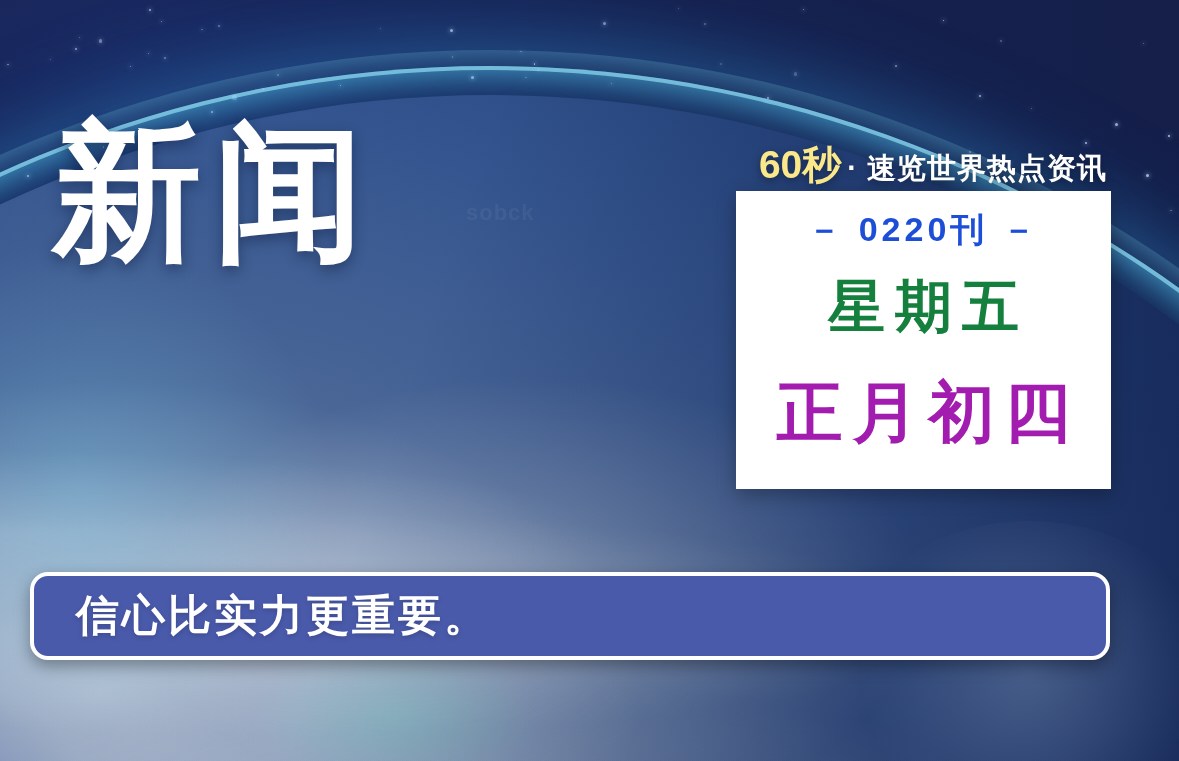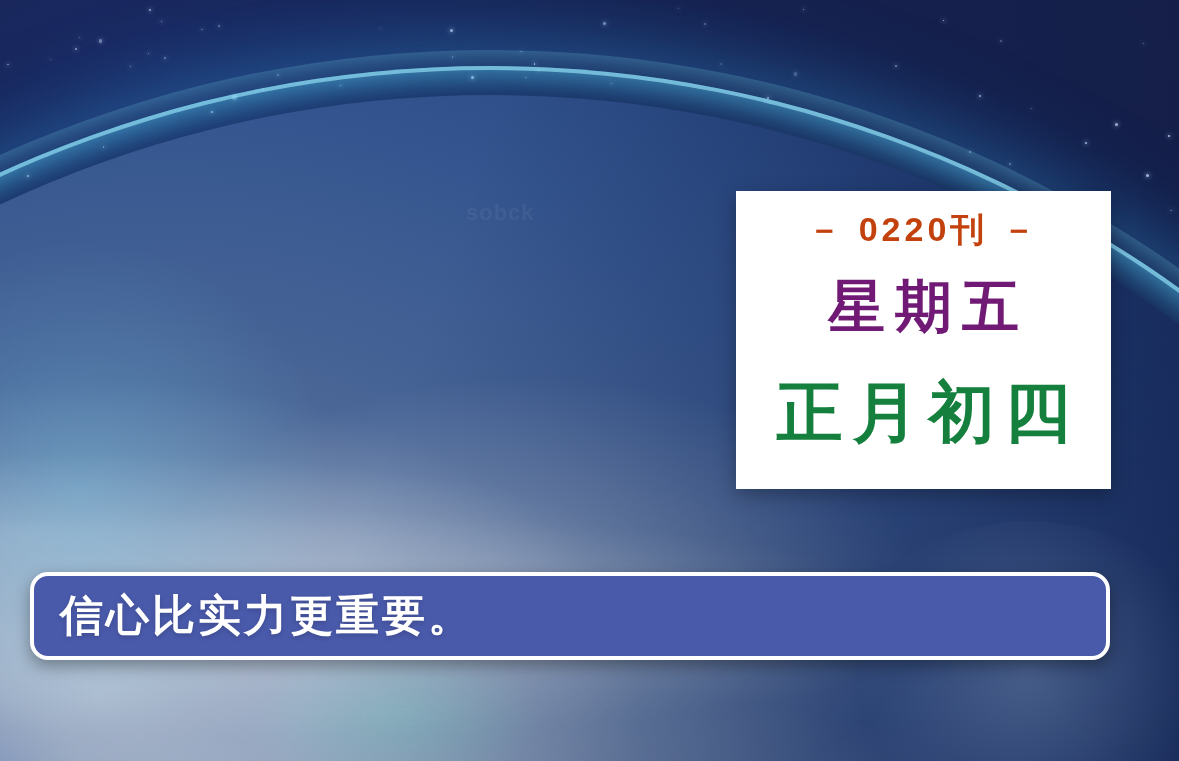--- a/index.html
+++ b/index.html
@@ -140,44 +140,44 @@
 
   
   .card{
     position:absolute; left:736px; top:191px; width:375px; height:298px;
     background:#ffffff;
     box-shadow:0 6px 18px rgba(0,0,0,.28);
     display:flex; flex-direction:column; align-items:center;
     padding-top:16px;
   }
   .card .issue{
-    color:#c2410c; font-size:34px; font-weight:700; letter-spacing:4px;
+    color:#1d4ed8; font-size:34px; font-weight:700; letter-spacing:4px;
     white-space:nowrap;
   }
   .card .weekday{
-    color:#701a75; font-size:57px; font-weight:700; letter-spacing:10px;
+    color:#15803d; font-size:57px; font-weight:700; letter-spacing:10px;
     margin-top:16px; white-space:nowrap; padding-left:10px;
   }
   .card .lunar{
-    color:#15803d; font-size:66px; font-weight:700; letter-spacing:10px;
+    color:#a21caf; font-size:66px; font-weight:700; letter-spacing:10px;
     margin-top:22px; white-space:nowrap; padding-left:10px;
   }
 
   
   .quote-bar{
     position:absolute; left:30px; top:572px; width:1080px; height:88px;
     background:#4a5aab;
     border:4px solid #ffffff;
     border-radius:18px;
     box-shadow:0 6px 16px rgba(0,0,0,.35);
     display:flex; align-items:center;
   }
   .quote-bar .qtext{
     color:#ffffff; font-size:43px; font-weight:700; letter-spacing:3px;
-    padding-left:26px; white-space:nowrap;
+    padding-left:42px; white-space:nowrap;
     text-shadow:0 2px 5px rgba(0,0,0,.18);
   }
 </style>
 </head>
 <body>
 
 <div id="poster">
 
   <div class="space"></div>
   <div class="stars" id="starfield">
@@ -329,23 +329,28 @@
     <div class="earth"></div>
     <div class="clouds"></div>
     <div class="earth-shade"></div>
   </div>
   <div class="glow-left"></div>
   <div class="glow-bottomright"></div>
 
   <div class="watermark">sobck</div>
 
   <div class="headline">
-  </div>
-
-
+    <div class="l2">新闻</div>
+  </div>
+
+
+  <div class="tagline">
+    <span class="sec">60秒</span>
+    <span class="rest">· 速览世界热点资讯</span>
+  </div>
 
   <div class="card">
     <div class="issue">－ 0220刊 －</div>
     <div class="weekday">星期五</div>
     <div class="lunar">正月初四</div>
   </div>
 
   <div class="quote-bar">
     <span class="qtext">信心比实力更重要。</span>
   </div>

